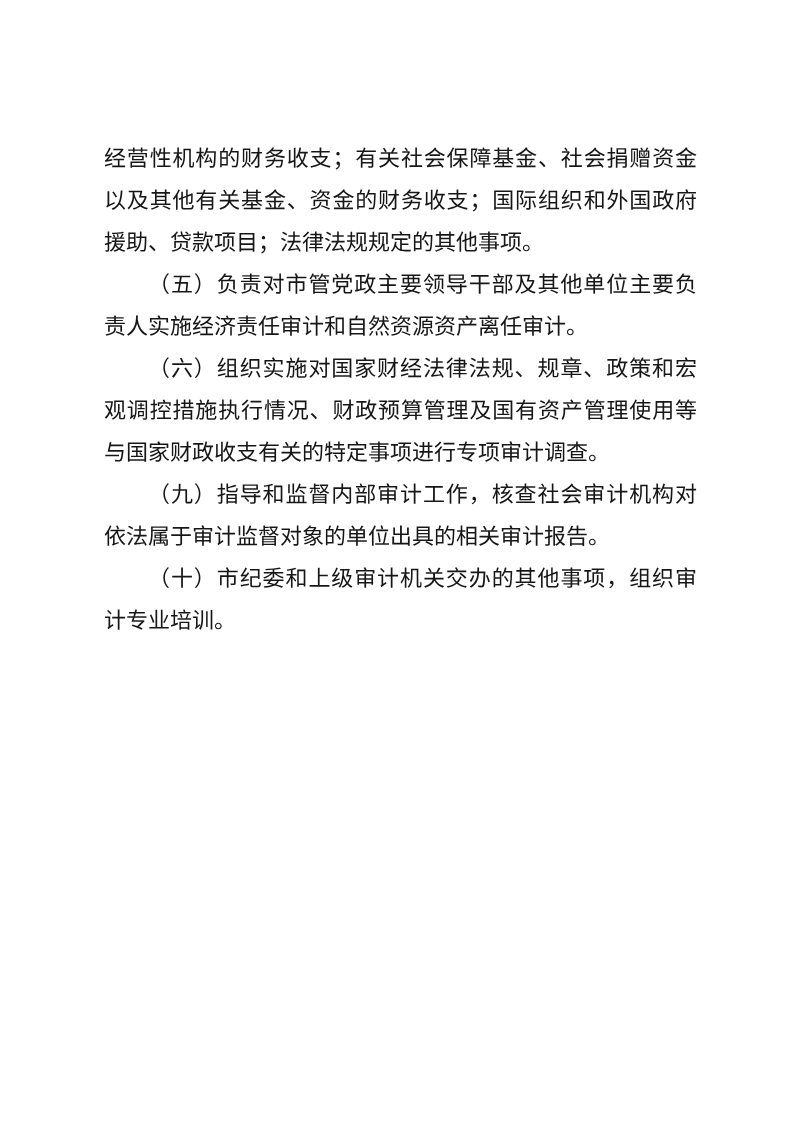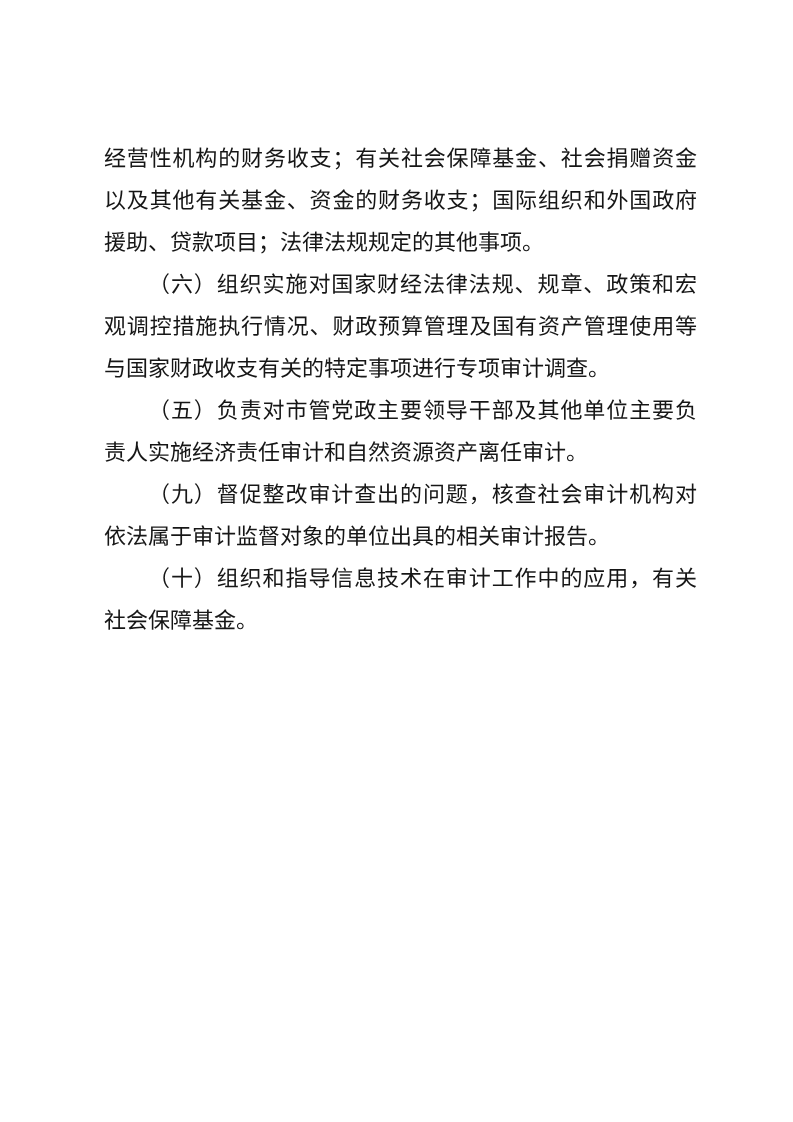--- a/index.html
+++ b/index.html
@@ -38,18 +38,18 @@
     text-indent: 2em;
   }
 </style>
 </head>
 <body>
 
 <main class="page">
   <section class="text-block">
 
   <p class="para">经营性机构的财务收支；有关社会保障基金、社会捐赠资金以及其他有关基金、资金的财务收支；国际组织和外国政府援助、贷款项目；法律法规规定的其他事项。</p>
+      <p class="para indent">（五）负责对市管党政主要领导干部及其他单位主要负责人实施经济责任审计和自然资源资产离任审计。</p>
       <p class="para indent">（六）组织实施对国家财经法律法规、规章、政策和宏观调控措施执行情况、财政预算管理及国有资产管理使用等与国家财政收支有关的特定事项进行专项审计调查。</p>
-      <p class="para indent">（五）负责对市管党政主要领导干部及其他单位主要负责人实施经济责任审计和自然资源资产离任审计。</p>
-      <p class="para indent">（九）督促整改审计查出的问题，核查社会审计机构对依法属于审计监督对象的单位出具的相关审计报告。</p>
-      <p class="para indent">（十）组织和指导信息技术在审计工作中的应用，有关社会保障基金。</p>
+      <p class="para indent">（九）指导和监督内部审计工作，核查社会审计机构对依法属于审计监督对象的单位出具的相关审计报告。</p>
+      <p class="para indent">（十）市纪委和上级审计机关交办的其他事项，组织审计专业培训。</p>
     </section>
 </main>
 
 </body></html>

